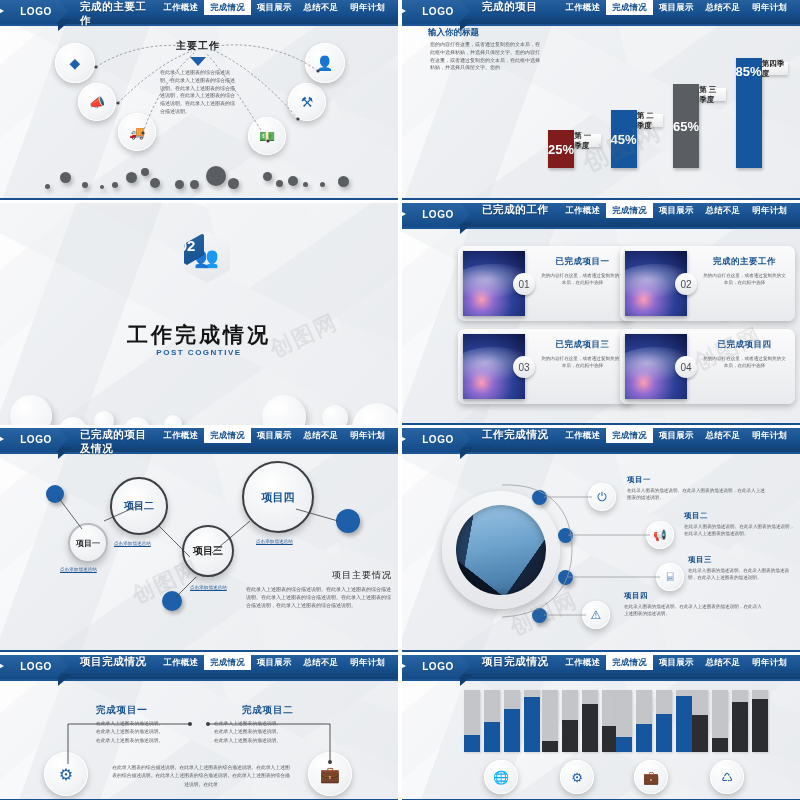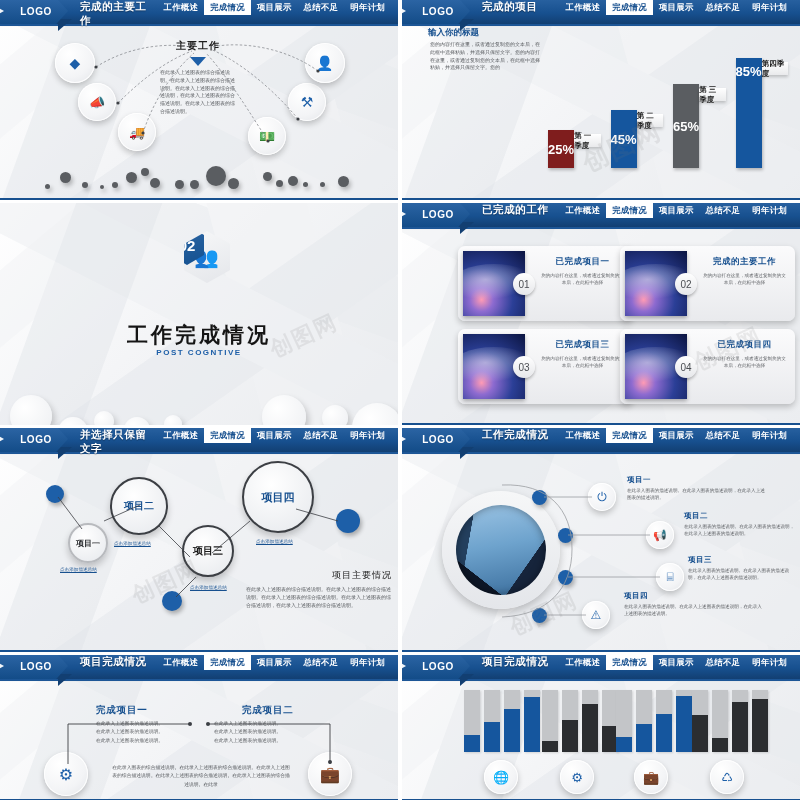--- a/index.html
+++ b/index.html
@@ -390,21 +390,21 @@
   </div>
 
   <div class="slide">
     <div class="poly"></div>
     <div class="hdr">
       <div class="logo-tag">
         <span class="arw"></span>
         <span class="lbl">LOGO</span>
         </div>
       <div class="tag-tail"></div>
-      <div class="hdr-title">并选择只保留文字</div>
+      <div class="hdr-title">已完成的项目及情况</div>
       <div class="nav">
         <span class="it">工作概述</span>
         <span class="it on">完成情况</span>
         <span class="it">项目展示</span>
         <span class="it">总结不足</span>
         <span class="it">明年计划</span>
       </div>
     </div>
 
     <div class="body">

